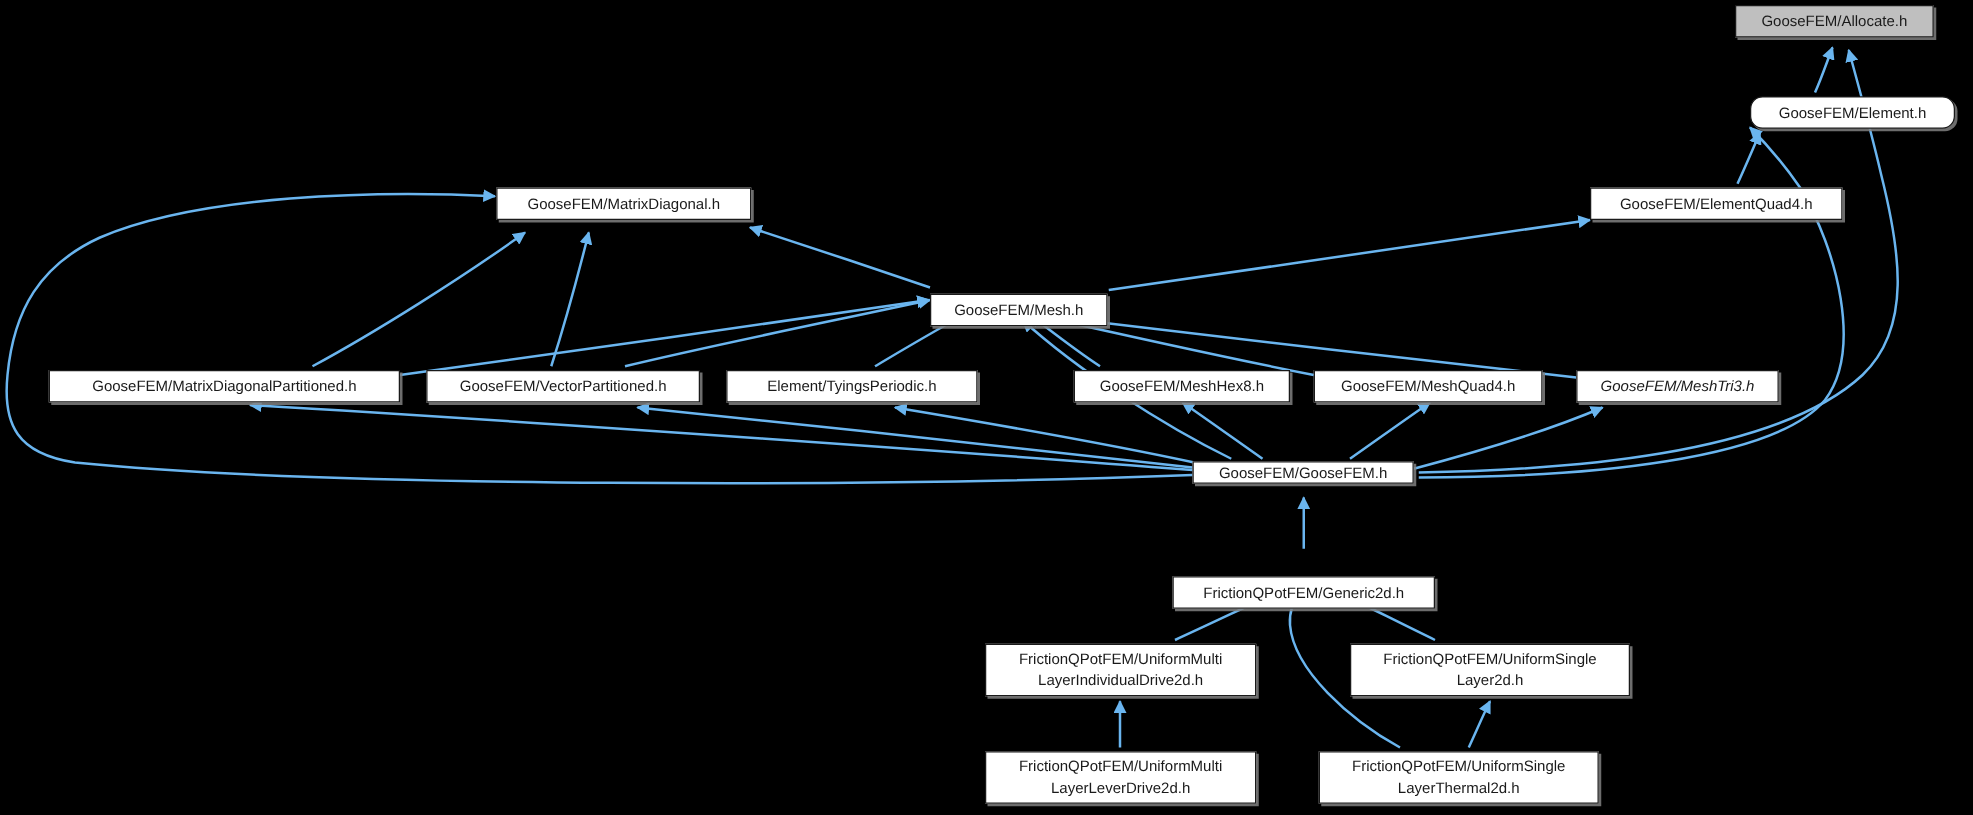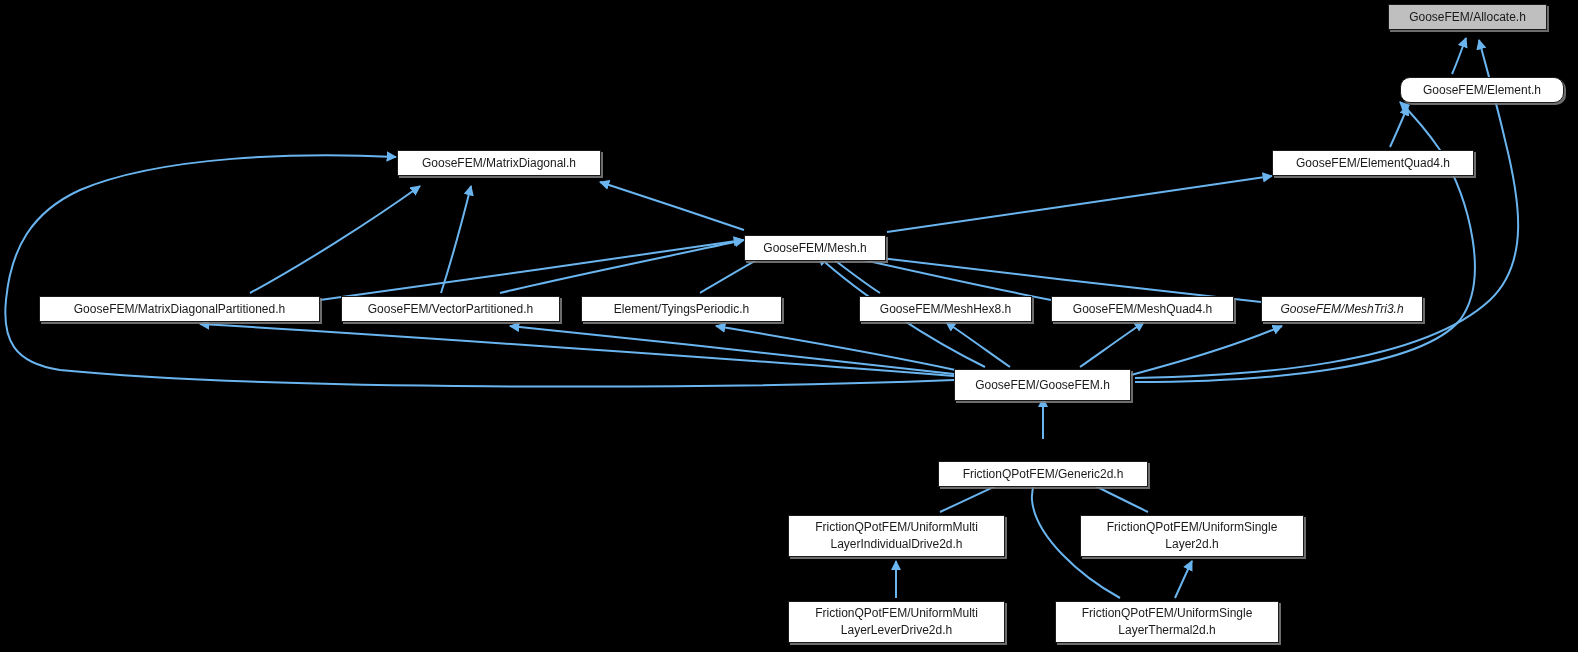--- a/index.html
+++ b/index.html
@@ -94,21 +94,21 @@
       <div class="node" title="GooseFEM/Element.h" style="left: 1400px; top: 77px; width: 164px; height: 26px; border-radius: 10px;"><span class="node-label">GooseFEM/Element.h</span></div>
       <div class="node" title="GooseFEM/ElementQuad4.h" style="left: 1272px; top: 150px; width: 202px; height: 26px; align-items: center;"><span class="node-label">GooseFEM/ElementQuad4.h</span></div>
       <div class="node" title="GooseFEM/MatrixDiagonal.h" style="left: 397px; top: 150px; width: 204px; height: 26px;"><span class="node-label">GooseFEM/MatrixDiagonal.h</span></div>
       <div class="node" title="GooseFEM/Mesh.h" style="left: 744px; top: 235px; width: 142px; height: 26px;"><span class="node-label">GooseFEM/Mesh.h</span></div>
       <div class="node" title="GooseFEM/MatrixDiagonalPartitioned.h" style="left: 39px; top: 296px; width: 281px; height: 26px;"><span class="node-label">GooseFEM/MatrixDiagonalPartitioned.h</span></div>
       <div class="node" title="GooseFEM/VectorPartitioned.h" style="left: 341px; top: 296px; width: 219px; height: 26px;"><span class="node-label">GooseFEM/VectorPartitioned.h</span></div>
       <div class="node" title="GooseFEM/TyingsPeriodic.h" style="left: 581px; top: 296px; width: 201px; height: 26px;"><span class="node-label">Element/TyingsPeriodic.h</span></div>
       <div class="node" title="GooseFEM/MeshHex8.h" style="left: 859px; top: 296px; width: 173px; height: 26px;"><span class="node-label">GooseFEM/MeshHex8.h</span></div>
       <div class="node" title="GooseFEM/MeshQuad4.h" style="left: 1051px; top: 296px; width: 183px; height: 26px;"><span class="node-label">GooseFEM/MeshQuad4.h</span></div>
       <div class="node" title="GooseFEM/MeshTri3.h" style="left: 1261px; top: 296px; width: 162px; height: 26px; font-style: italic;"><span class="node-label">GooseFEM/MeshTri3.h</span></div>
-      <div class="node" title="GooseFEM/GooseFEM.h" style="left: 954px; top: 369px; width: 177px; height: 32px;"><span class="node-label">GooseFEM/GooseFEM.h</span></div>
+      <div class="node" title="GooseFEM/GooseFEM.h" style="left: 954px; top: 369px; width: 177px; height: 18px;"><span class="node-label">GooseFEM/GooseFEM.h</span></div>
       <div class="node" title="FrictionQPotFEM/Generic2d.h" style="left: 938px; top: 442px; width: 210px; height: 26px; margin-top: 19px;"><span class="node-label">FrictionQPotFEM/Generic2d.h</span></div>
       <div class="node" title="FrictionQPotFEM/UniformMultiLayerIndividualDrive2d.h" style="left: 788px; top: 515px; width: 217px; height: 42px;"><span class="node-label">FrictionQPotFEM/UniformMulti
 LayerIndividualDrive2d.h</span></div>
       <div class="node" title="FrictionQPotFEM/UniformSingleLayer2d.h" style="left: 1080px; top: 515px; width: 224px; height: 42px;"><span class="node-label">FrictionQPotFEM/UniformSingle
 Layer2d.h</span></div>
       <div class="node" title="FrictionQPotFEM/UniformMultiLayerLeverDrive2d.h" style="left: 788px; top: 601px; width: 217px; height: 42px;"><span class="node-label">FrictionQPotFEM/UniformMulti
 LayerLeverDrive2d.h</span></div>
       <div class="node" title="FrictionQPotFEM/UniformSingleLayerThermal2d.h" style="left: 1055px; top: 601px; width: 224px; height: 42px;"><span class="node-label">FrictionQPotFEM/UniformSingle
 LayerThermal2d.h</span></div>
     </div>

